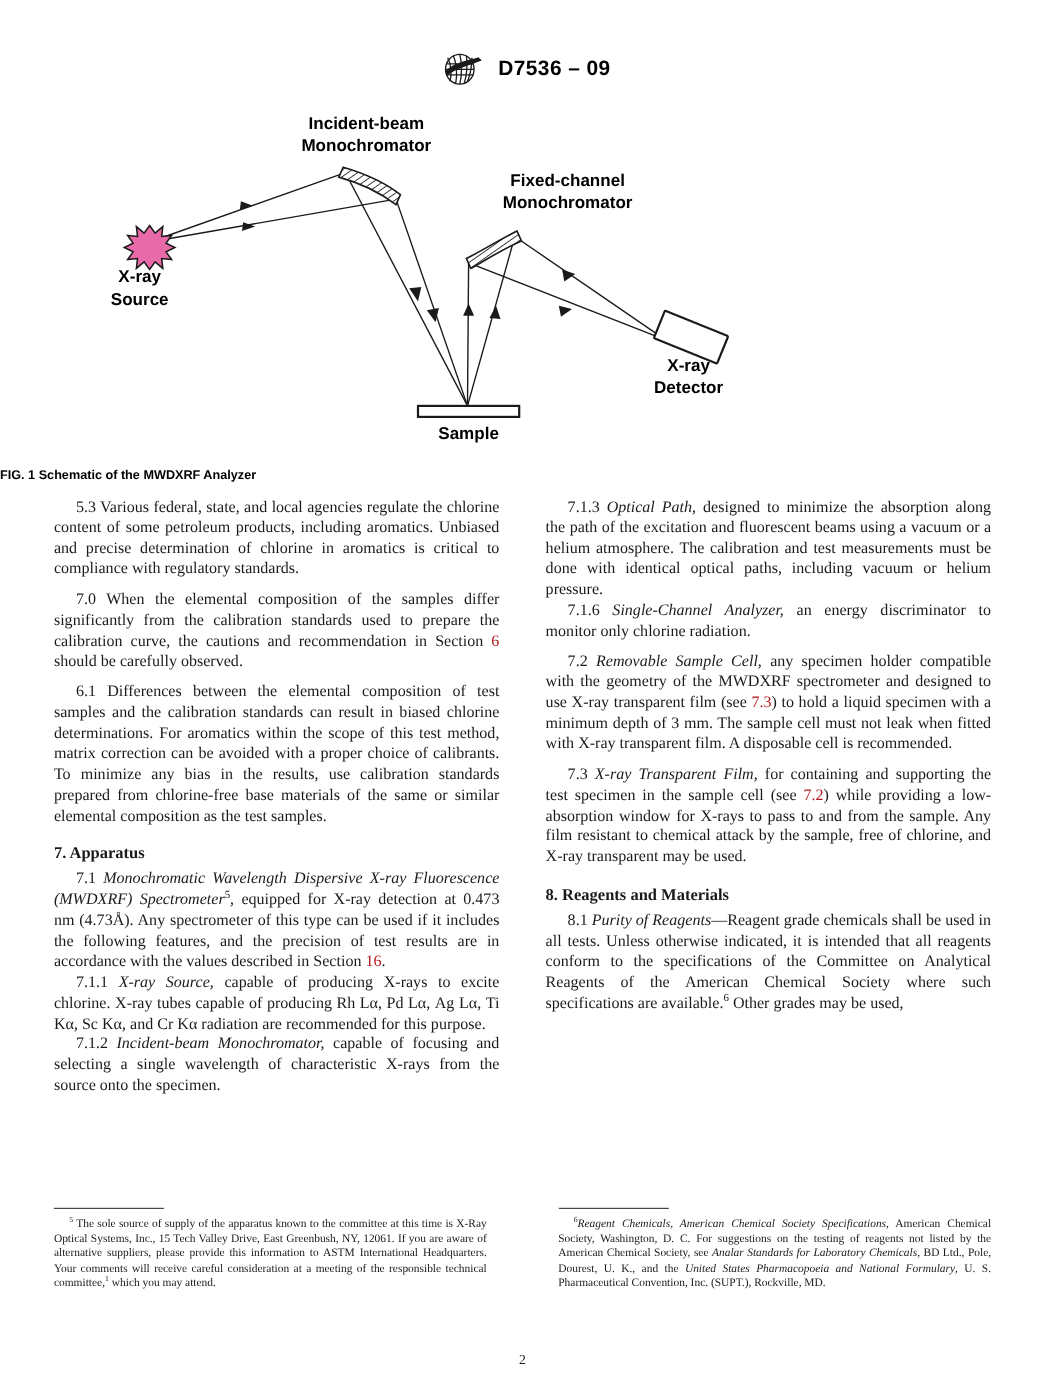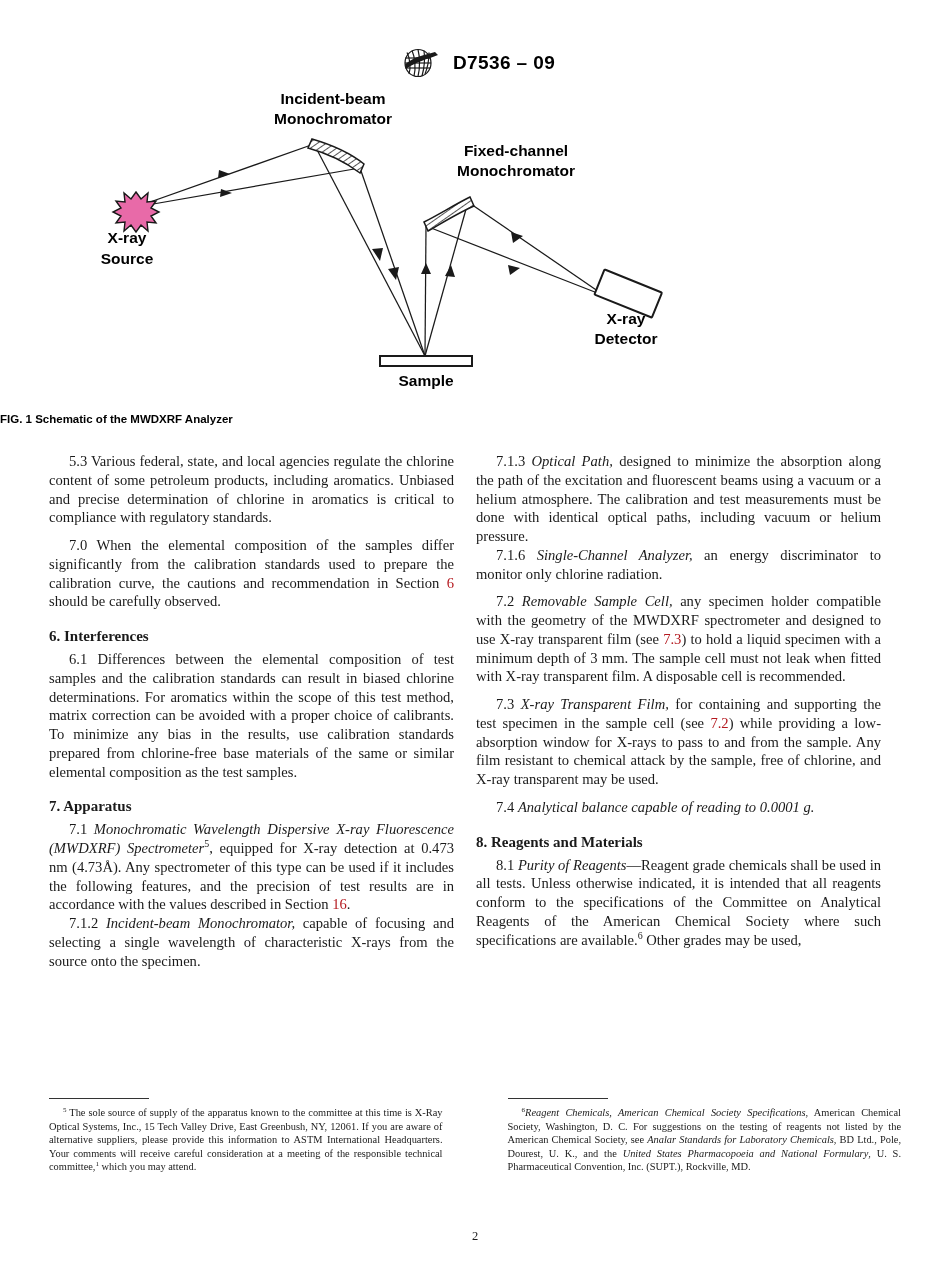--- a/index.html
+++ b/index.html
@@ -38,21 +38,21 @@
     font-family: "Liberation Sans", sans-serif;
     font-weight: bold;
     font-size: 19px;
     letter-spacing: 0.4px;
     color: #000;
   }
 
   
   .figure-wrap {
     position: absolute;
-    top: 84px;
+    top: 97px;
     left: 0;
     width: 760px;
   }
   .figure-svg {
     display: block;
     margin: 0 auto;
   }
   .fig-caption {
     text-align: left;
     font-family: "Liberation Sans", sans-serif;
@@ -62,21 +62,21 @@
     margin-top: 4px;
   }
 
   
   .columns {
     position: absolute;
     top: 452px;
     left: 49px;
     width: 852px;
     display: flex;
-    gap: 22px;
+    gap: 42px;
   }
   .col {
     width: 405px;
   }
   p.para {
     margin: 0 0 0 0;
     font-size: 14.6px;
     line-height: 1.285;
     text-align: justify;
     text-justify: inter-word;
@@ -237,46 +237,45 @@
   </div>
 
   <div class="columns">
 
     <div class="col">
 
       <p class="para">5.3 Various federal, state, and local agencies regulate the chlorine content of some petroleum products, including aromatics. Unbiased and precise determination of chlorine in aromatics is critical to compliance with regulatory standards.</p>
 
       <p class="para"><span>7.0 When the elemental composition of the samples differ significantly from the calibration standards used to prepare the calibration curve, the cautions and recommendation in Section </span><span class="ref">6</span><span> should be carefully observed.</span></p>
 
-      <h3 class="section-head">6.  Interferences</h3>
 
       <p class="para">6.1 Differences between the elemental composition of test samples and the calibration standards can result in biased chlorine determinations. For aromatics within the scope of this test method, matrix correction can be avoided with a proper choice of calibrants. To minimize any bias in the results, use calibration standards prepared from chlorine-free base materials of the same or similar elemental composition as the test samples.</p>
 
       <h3 class="section-head">7.  Apparatus</h3>
 
       <p class="para tight"><span>7.1 </span><span class="it">Monochromatic Wavelength Dispersive X-ray Fluorescence (MWDXRF) Spectrometer</span><sup>5</sup><span>, equipped for X-ray detection at 0.473 nm (4.73Å). Any spectrometer of this type can be used if it includes the following features, and the precision of test results are in accordance with the values described in Section </span><span class="ref">16</span><span>.</span></p>
 
+      <p class="para tight"><span>7.1.1 </span><span class="it">X-ray Source,</span><span> capable of producing X-rays to excite chlorine. X-ray tubes capable of producing Rh Lα, Pd Lα, Ag Lα, Ti Kα, Sc Kα, and Cr Kα radiation are recommended for this purpose.</span></p>
 
       <p class="para tight"><span>7.1.2 </span><span class="it">Incident-beam Monochromator,</span><span> capable of focusing and selecting a single wavelength of characteristic X-rays from the source onto the specimen.</span></p>
 
     </div>
 
     <div class="col">
 
       <p class="para tight"><span>7.1.3 </span><span class="it">Optical Path,</span><span> designed to minimize the absorption along the path of the excitation and fluorescent beams using a vacuum or a helium atmosphere. The calibration and test measurements must be done with identical optical paths, including vacuum or helium pressure.</span></p>
 
 
 
       <p class="para tight"><span>7.1.6 </span><span class="it">Single-Channel Analyzer,</span><span> an energy discriminator to monitor only chlorine radiation.</span></p>
 
       <p class="para"><span>7.2 </span><span class="it">Removable Sample Cell,</span><span> any specimen holder compatible with the geometry of the MWDXRF spectrometer and designed to use X-ray transparent film (see </span><span class="ref">7.3</span><span>) to hold a liquid specimen with a minimum depth of 3 mm. The sample cell must not leak when fitted with X-ray transparent film. A disposable cell is recommended.</span></p>
 
       <p class="para"><span>7.3 </span><span class="it">X-ray Transparent Film,</span><span> for containing and supporting the test specimen in the sample cell (see </span><span class="ref">7.2</span><span>) while providing a low-absorption window for X-rays to pass to and from the sample. Any film resistant to chemical attack by the sample, free of chlorine, and X-ray transparent may be used.</span></p>
 
-      <p class="para"><span>7.4 </span><span class="it">Analytical balance capable of reading to 0.0001 g.</span></p>
 
       <h3 class="section-head">8.  Reagents and Materials</h3>
 
       <p class="para"><span>8.1 </span><span class="it">Purity of Reagents</span><span>—Reagent grade chemicals shall be used in all tests. Unless otherwise indicated, it is intended that all reagents conform to the specifications of the Committee on Analytical Reagents of the American Chemical Society where such specifications are available.</span><sup>6</sup><span> Other grades may be used,</span></p>
 
     </div>
   </div>
 
   <div class="footnotes">
 

